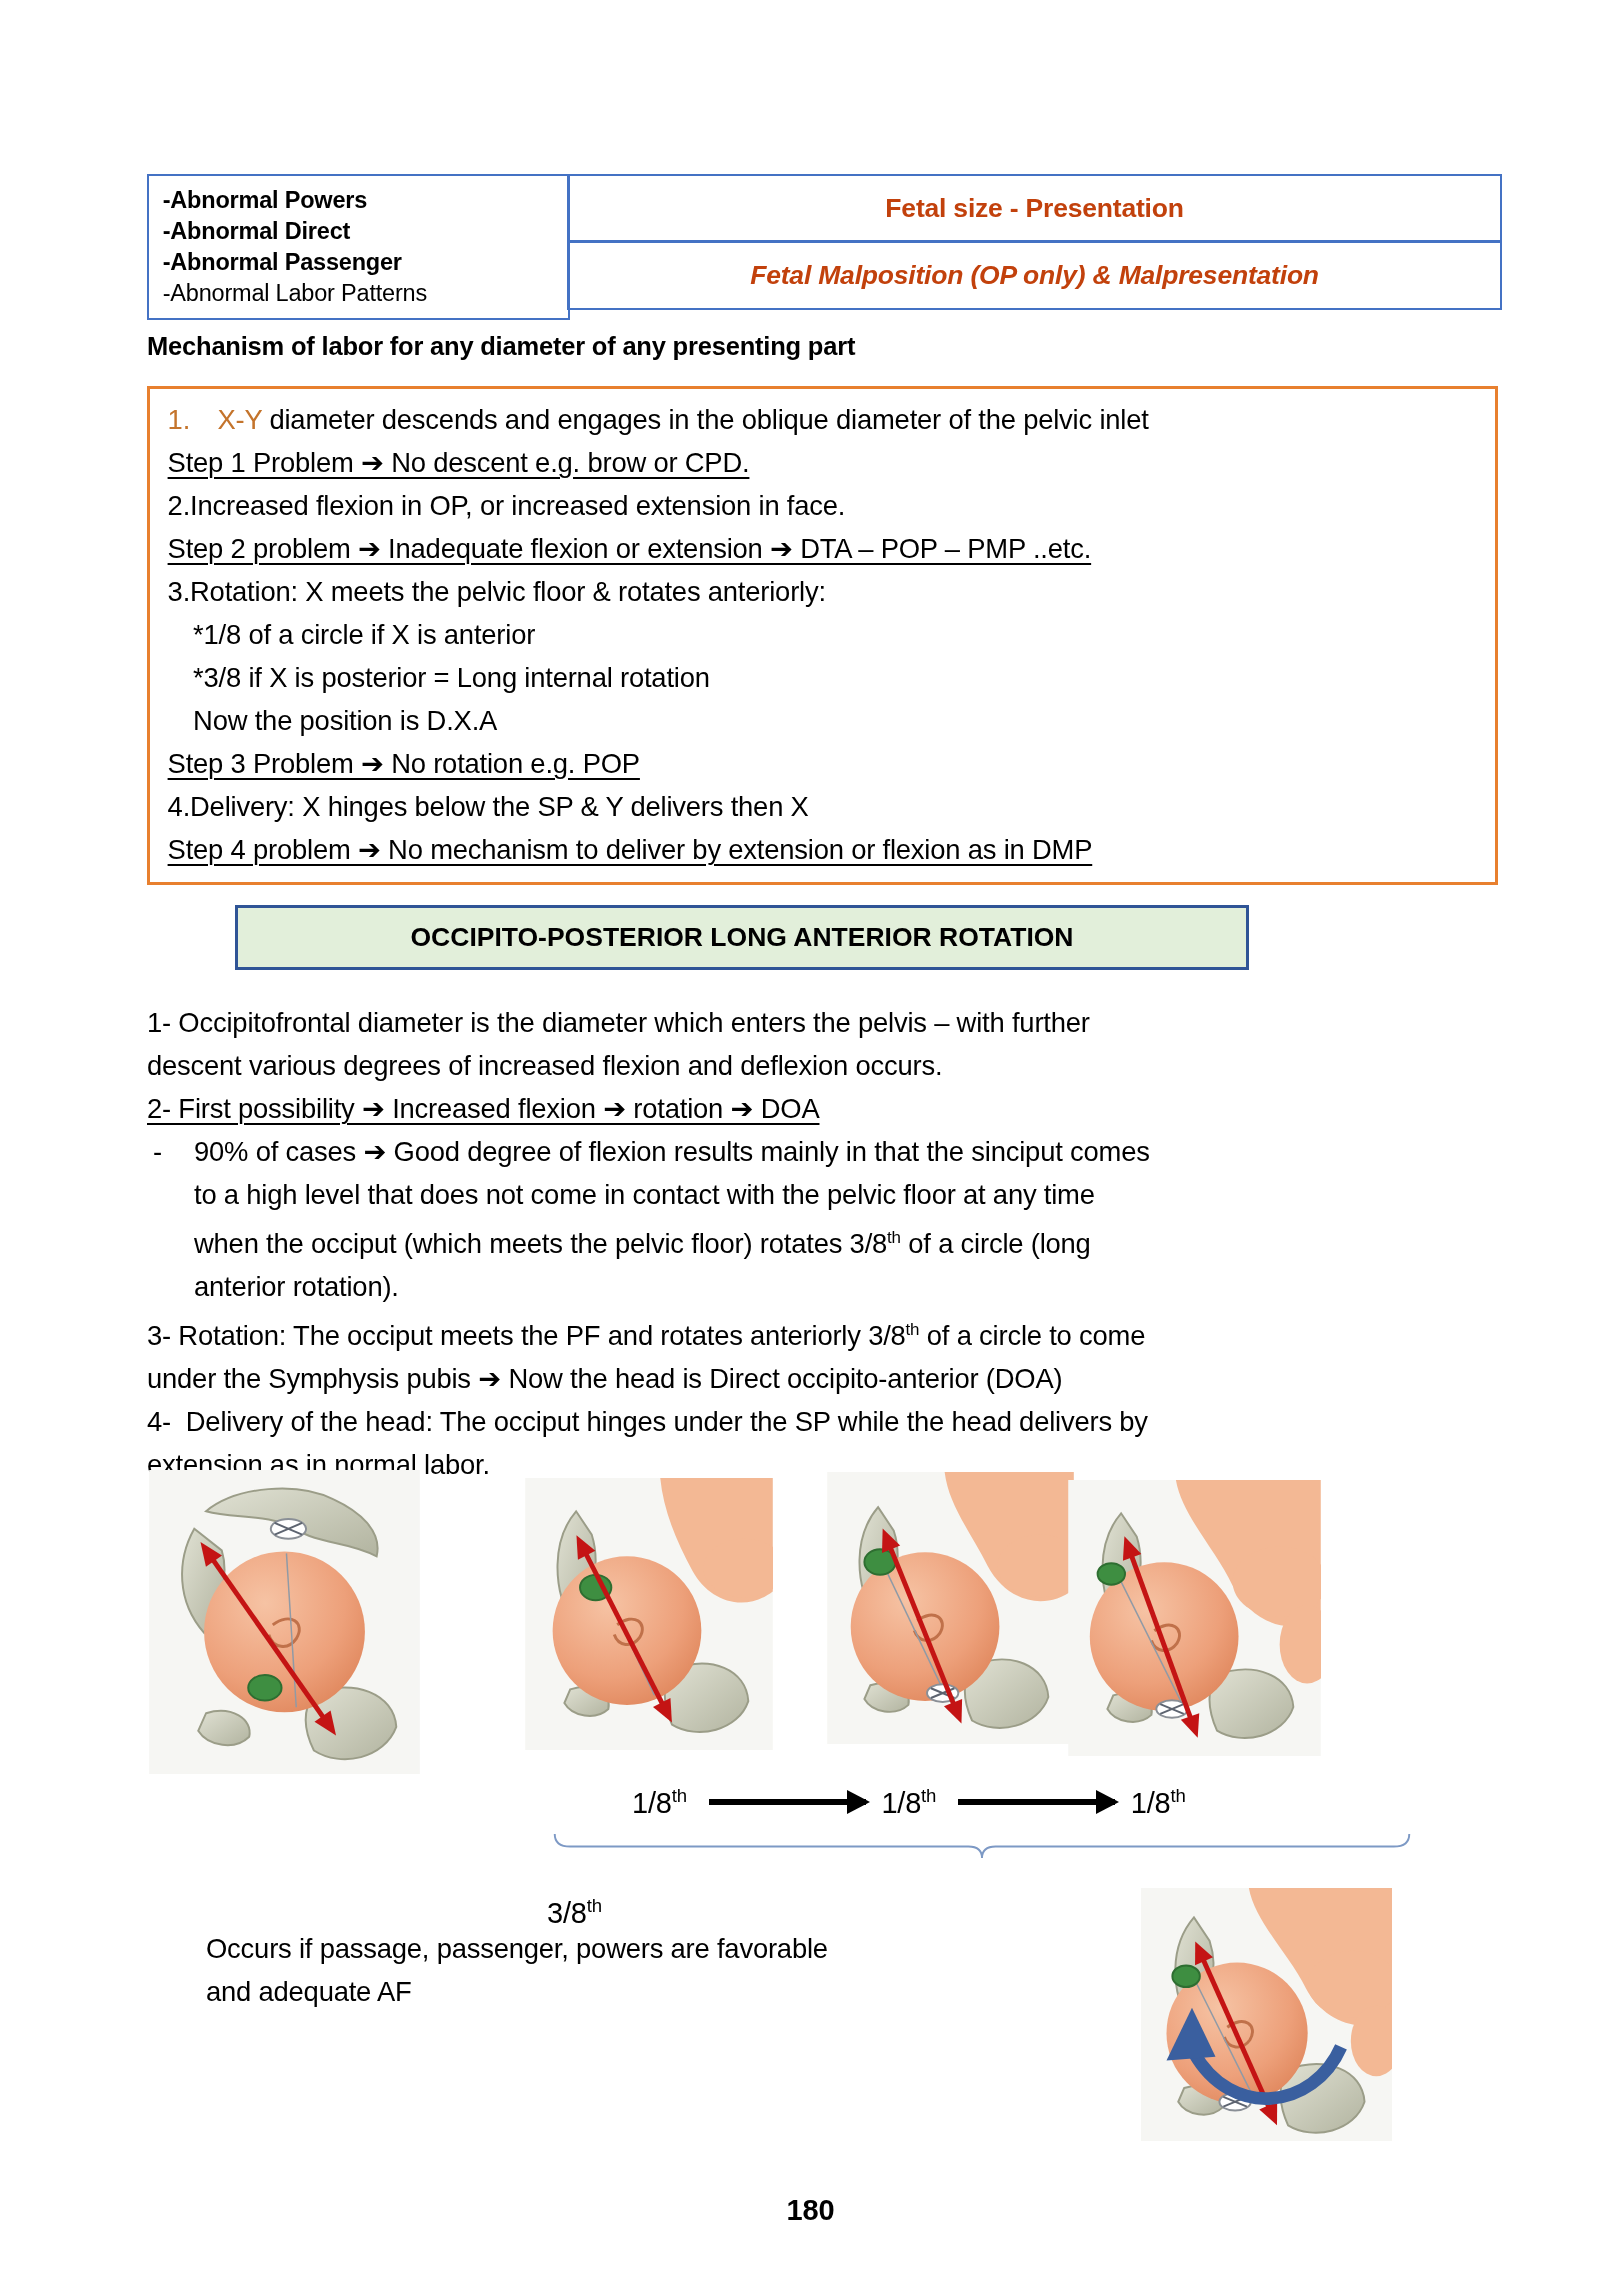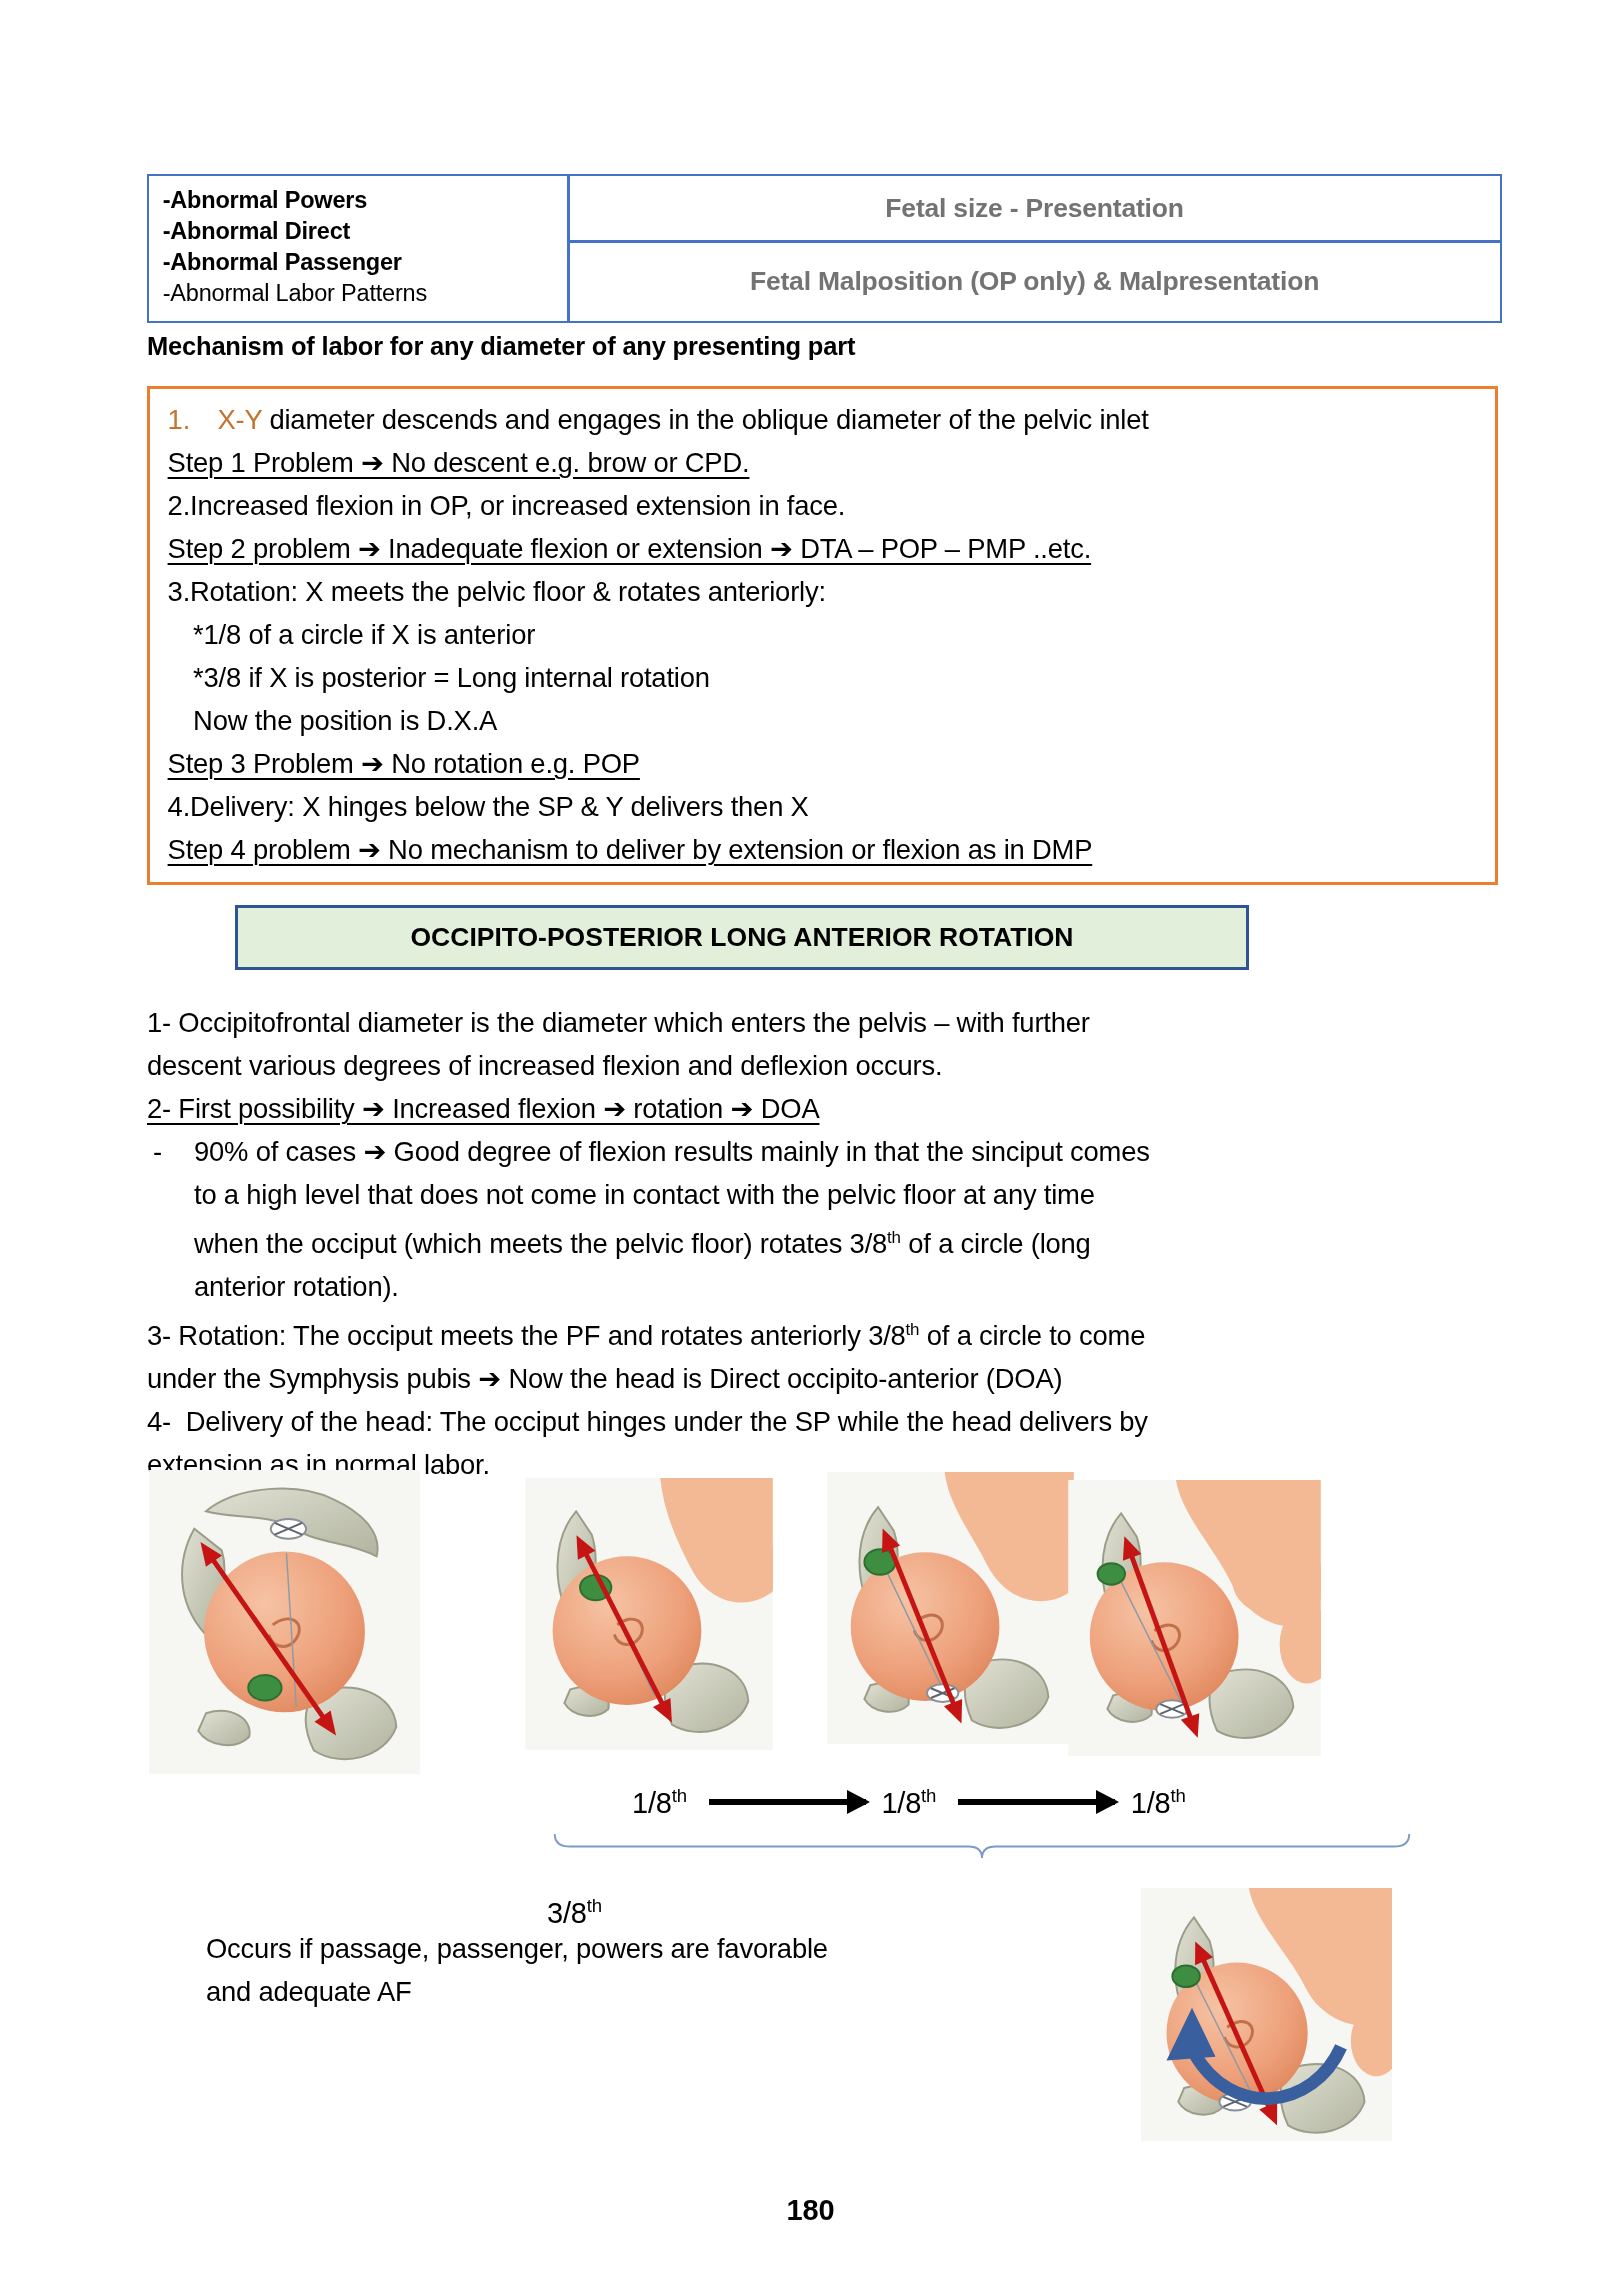--- a/index.html
+++ b/index.html
@@ -14,24 +14,24 @@
   .hdr { left:147px; top:174px; width:1355px; display:flex; }
   .hdr-left {
     width:423px; box-sizing:border-box; border:2.9px solid #4472c4;
     padding:8.8px 13.7px; font-size:23.5px; line-height:31px;
   }
   .hdr-left .b { font-weight:bold; }
   .hdr-right { flex:1; margin-left:-2.9px; display:flex; flex-direction:column; }
   .hdr-r1, .hdr-r2 {
     box-sizing:border-box; border:2.9px solid #4472c4;
     display:flex; align-items:center; justify-content:center;
-    font-weight:bold; font-size:26.5px; color:#737373;
+    font-weight:bold; font-size:26.5px; color:#c2410c;
   }
   .hdr-r1 { height:69px; }
-  .hdr-r2 { height:83px; margin-top:-2.9px; }
+  .hdr-r2 { height:70px; margin-top:-2.9px;font-style:italic; }
 
   
   .h1 { left:147px; top:332px; font-size:25.5px; font-weight:bold; }
   .mech {
     left:147px; top:386px; width:1351px; box-sizing:border-box;
     border:3.9px solid #e8802f; padding:8.8px 17.6px 10.8px 17.6px;
     font-size:27.4px;
   }
   .mline { line-height:43px; min-height:43px; white-space:pre-wrap; }
   .u { text-decoration:underline; text-underline-offset:4.9px; text-decoration-thickness:2px; }

